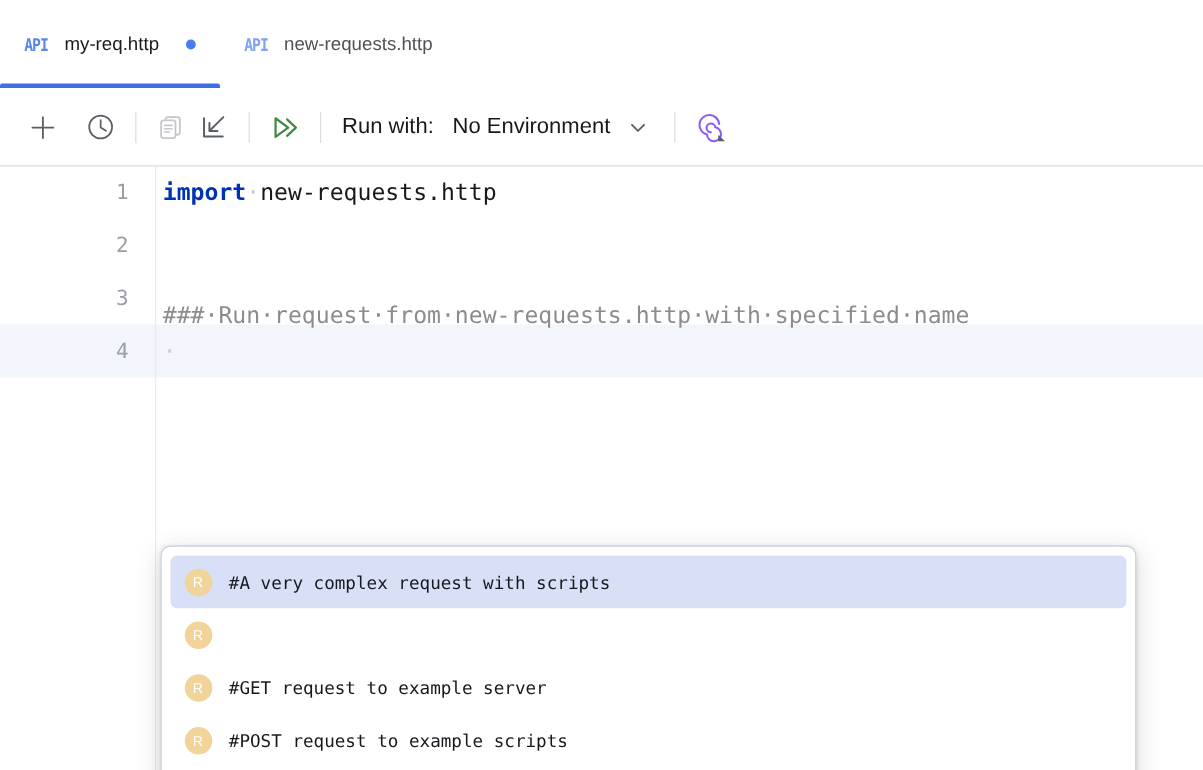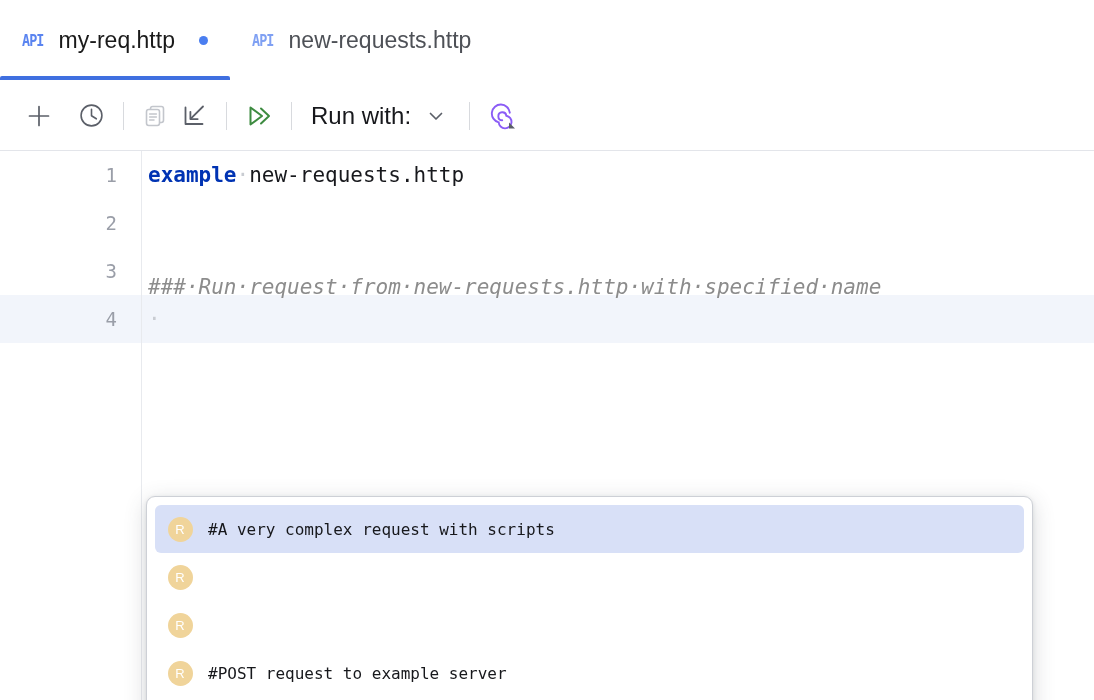--- a/index.html
+++ b/index.html
@@ -37,21 +37,21 @@
     font-size: 16px;
     font-weight: 700;
     letter-spacing: -1.1px;
     color: #5a84f0;
     margin-right: 11px;
     transform: scaleX(0.84);
     transform-origin: left center;
   }
   .tab.inactive .api-badge { color: #7fa0f3; }
   .tab .tab-label {
-    font-size: 23px;
+    font-size: 17px;
     color: #1a1a1a;
     white-space: nowrap;
   }
   .tab.inactive .tab-label { color: #4e5157; }
   .tab .modified-dot {
     width: 9px; height: 9px;
     border-radius: 50%;
     background: #4a7ef0;
     margin-left: 24px;
   }
@@ -80,21 +80,21 @@
     border-radius: 5px;
     cursor: default;
   }
   .tbtn.gap { margin-right: 14px; }
   .tsep {
     width: 1px; height: 28px;
     background: #d8dade;
     margin: 0 13px;
   }
   .runwith-label {
-    font-size: 24px; color: #17181c;
+    font-size: 20px; color: #17181c;
     margin-left: 6px;
     white-space: nowrap;
   }
   .runwith-value {
     font-size: 20px; color: #17181c;
     margin-left: 17px;
     white-space: nowrap;
   }
   .chev {
     margin-left: 14px;
@@ -134,21 +134,20 @@
     font-family: "DejaVu Sans Mono", monospace;
     font-size: 21px;
     white-space: pre;
   }
   .row-highlight { background: #f2f5fb; }
   .kw-import { color: #0033b3; font-weight: 600; }
   .plain { color: #17181c; }
   .dot-ws { color: #c9ccd2; }
   .comment {
     color: #8c8c8c;
-    font-style: italic;
     margin-top: 32px;
   }
   .run-token {
     color: #0033b3;
     font-weight: 600;
     position: relative;
   }
   .squiggle {
     position: absolute;
     left: 0; bottom: -5px;
@@ -274,20 +273,21 @@
       <svg width="30" height="30" viewBox="0 0 30 30">
         <path d="M6.5 6.5 L18 15 L6.5 23.5 Z" stroke="#3d8b40" stroke-width="2" fill="none" stroke-linejoin="round"></path>
         <path d="M17 7.5 L25 15 L17 22.5" stroke="#3d8b40" stroke-width="2" fill="none" stroke-linecap="round" stroke-linejoin="round"></path>
       </svg>
     </div>
 
     <div class="tsep"></div>
 
     <span class="runwith-label">Run with:</span>
 
+    <span class="runwith-value">No Environment</span>
 
     <span class="chev">
       <svg width="22" height="22" viewBox="0 0 22 22">
         <path d="M5.5 8.5 L11 14 L16.5 8.5" stroke="#5b5f68" stroke-width="1.7" fill="none" stroke-linecap="round" stroke-linejoin="round"></path>
       </svg>
     </span>
 
     <div class="tsep" style="margin-left:22px;"></div>
 
     <div class="tbtn">
@@ -302,21 +302,21 @@
   <div class="editor">
 
     <div class="blank-gutter-bg" style="top:192px; height:357px;"></div>
 
     <div style="position:absolute;left:0;top:144px;width:1094px;height:48px;background:#f2f5fb;"></div>
 
     <div class="gutter-line" style="top:0;">
       <span class="gutter-num">1</span>
     </div>
     <div class="code-line" style="top:0;">
-      <span class="kw-import">example</span><span class="dot-ws">·</span><span class="plain">new-requests.http</span>
+      <span class="kw-import">import</span><span class="dot-ws">·</span><span class="plain">new-requests.http</span>
     </div>
 
     <div class="gutter-line" style="top:48px;">
       <span class="gutter-num">2</span>
     </div>
     <div class="code-line" style="top:48px;"></div>
 
     <div class="gutter-line" style="top:96px;">
       <span class="gutter-num">3</span>
     </div>
@@ -345,27 +345,28 @@
         <div class="popup-row">
           <span class="row-icon">
             <span class="r-circle">R</span>
           </span>
         </div>
 
         <div class="popup-row">
           <span class="row-icon">
             <span class="r-circle">R</span>
           </span>
+          <span class="row-text">#GET request to example server</span>
         </div>
 
         <div class="popup-row">
           <span class="row-icon">
             <span class="r-circle">R</span>
           </span>
-          <span class="row-text">#POST request to example server</span>
+          <span class="row-text">#POST request to example scripts</span>
         </div>
 
         <div class="popup-row">
           
           
         </div>
 
       </div>
 
     </div>

